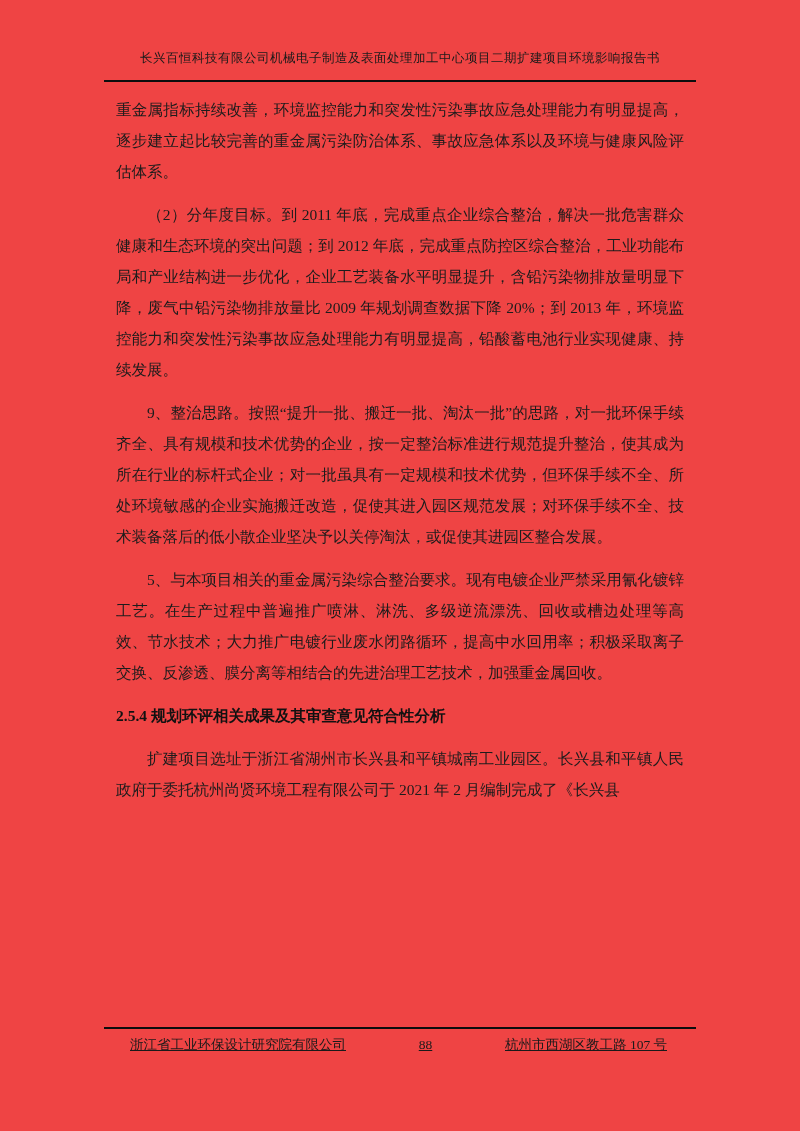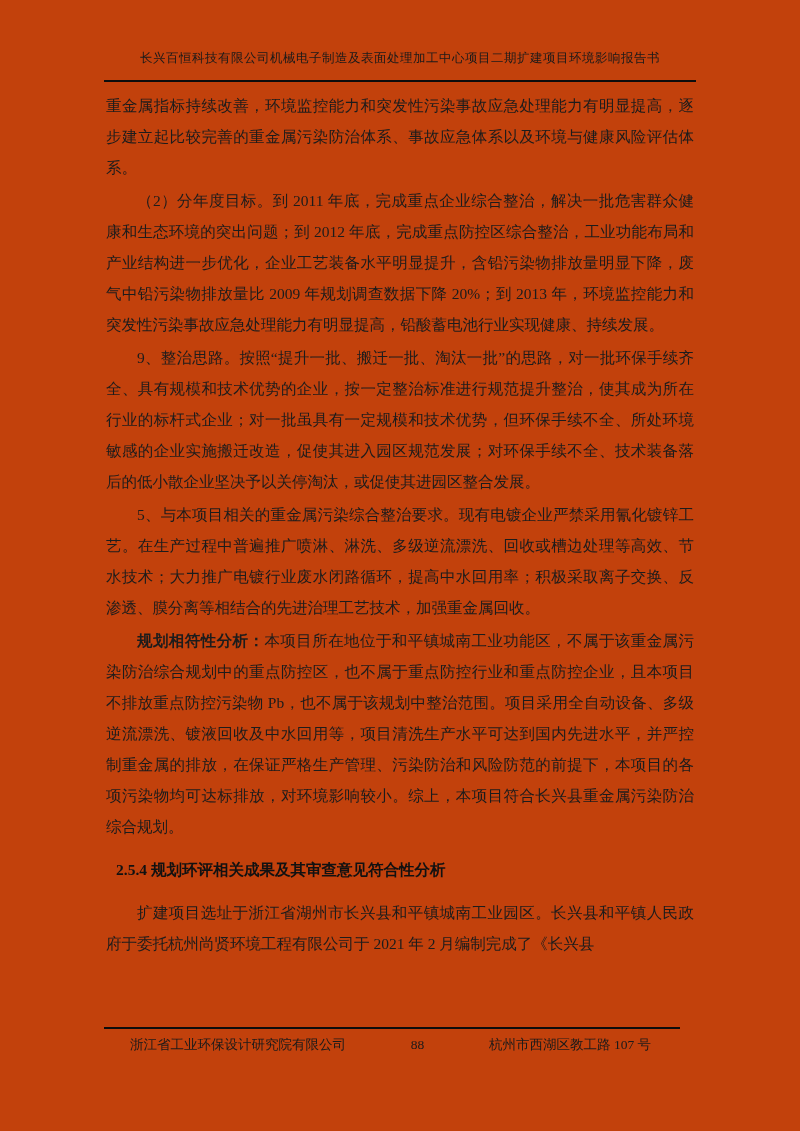--- a/index.html
+++ b/index.html
@@ -5,21 +5,21 @@
   html, body {
     margin: 0;
     padding: 0;
     background: #ffffff;
   }
   .page {
     position: relative;
     width: 800px;
     height: 1131px;
     margin: 0 auto;
-    background: #c2410c;
+    background: #ef4444;
     font-family: "Liberation Serif", "DejaVu Serif", serif;
     color: #1c1c1c;
     overflow: hidden;
     box-sizing: border-box;
   }
   .content {
     position: absolute;
     left: 104px;
     right: 104px;
     top: 0;
@@ -38,21 +38,21 @@
   .header-rule {
     margin-top: 13px;
     border: 0;
     border-top: 2.4px solid #0d0d0d;
     height: 0;
   }
   .doc-body {
     margin-top: 4px;
   }
   .doc-body p {
-    margin: 2px;
+    margin: 12px;
     font-size: 15.5px;
     line-height: 31px;
     text-align: justify;
     text-justify: inter-ideograph;
     text-indent: 2em;
     word-break: break-all;
   }
   .doc-body p.no-indent {
     text-indent: 0;
   }
@@ -63,29 +63,30 @@
     font-weight: bold;
     text-indent: 0;
     color: #111111;
   }
   .bold-lead {
     font-weight: bold;
   }
   .doc-footer {
     position: absolute;
     left: 104px;
-    right: 120px;
+    right: 104px;
     top: 1027px;
     border-top: 2.2px solid #0d0d0d;
     padding: 7px 29px 0 26px;
     display: flex;
     align-items: baseline;
     justify-content: space-between;
     font-size: 13.5px;
     color: #1a1a1a;
+    text-decoration: underline;
   }
   .doc-footer .company { text-align: left; }
   .doc-footer .page-number { text-align: center; }
   .doc-footer .address { text-align: right; }
 </style>
 </head>
 <body>
 
 <div class="page">
 
@@ -99,21 +100,20 @@
     <div class="doc-body">
 
       <p class="no-indent">重金属指标持续改善，环境监控能力和突发性污染事故应急处理能力有明显提高，逐步建立起比较完善的重金属污染防治体系、事故应急体系以及环境与健康风险评估体系。</p>
 
       <p>（2）分年度目标。到 2011 年底，完成重点企业综合整治，解决一批危害群众健康和生态环境的突出问题；到 2012 年底，完成重点防控区综合整治，工业功能布局和产业结构进一步优化，企业工艺装备水平明显提升，含铅污染物排放量明显下降，废气中铅污染物排放量比 2009 年规划调查数据下降 20%；到 2013 年，环境监控能力和突发性污染事故应急处理能力有明显提高，铅酸蓄电池行业实现健康、持续发展。</p>
 
       <p>9、整治思路。按照“提升一批、搬迁一批、淘汰一批”的思路，对一批环保手续齐全、具有规模和技术优势的企业，按一定整治标准进行规范提升整治，使其成为所在行业的标杆式企业；对一批虽具有一定规模和技术优势，但环保手续不全、所处环境敏感的企业实施搬迁改造，促使其进入园区规范发展；对环保手续不全、技术装备落后的低小散企业坚决予以关停淘汰，或促使其进园区整合发展。</p>
 
       <p>5、与本项目相关的重金属污染综合整治要求。现有电镀企业严禁采用氰化镀锌工艺。在生产过程中普遍推广喷淋、淋洗、多级逆流漂洗、回收或槽边处理等高效、节水技术；大力推广电镀行业废水闭路循环，提高中水回用率；积极采取离子交换、反渗透、膜分离等相结合的先进治理工艺技术，加强重金属回收。</p>
 
-      <p><span class="bold-lead">规划相符性分析：</span><span>本项目所在地位于和平镇城南工业功能区，不属于该重金属污染防治综合规划中的重点防控区，也不属于重点防控行业和重点防控企业，且本项目不排放重点防控污染物 Pb，也不属于该规划中整治范围。项目采用全自动设备、多级逆流漂洗、镀液回收及中水回用等，项目清洗生产水平可达到国内先进水平，并严控制重金属的排放，在保证严格生产管理、污染防治和风险防范的前提下，本项目的各项污染物均可达标排放，对环境影响较小。综上，本项目符合长兴县重金属污染防治综合规划。</span></p>
 
       <h2>2.5.4 规划环评相关成果及其审查意见符合性分析</h2>
 
       <p>扩建项目选址于浙江省湖州市长兴县和平镇城南工业园区。长兴县和平镇人民政府于委托杭州尚贤环境工程有限公司于 2021 年 2 月编制完成了《长兴县</p>
 
     </div>
 
   </div>
 
   <div class="doc-footer">

